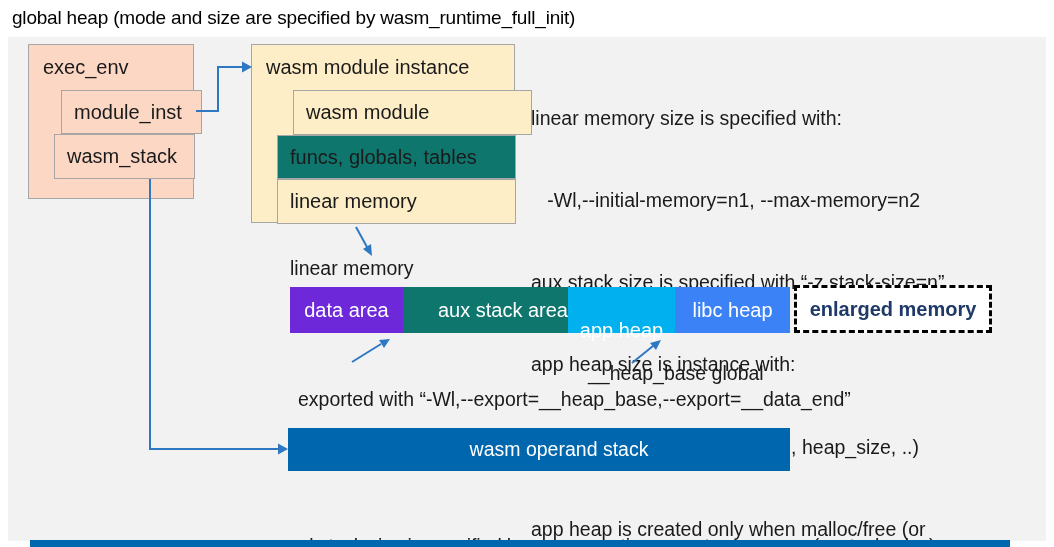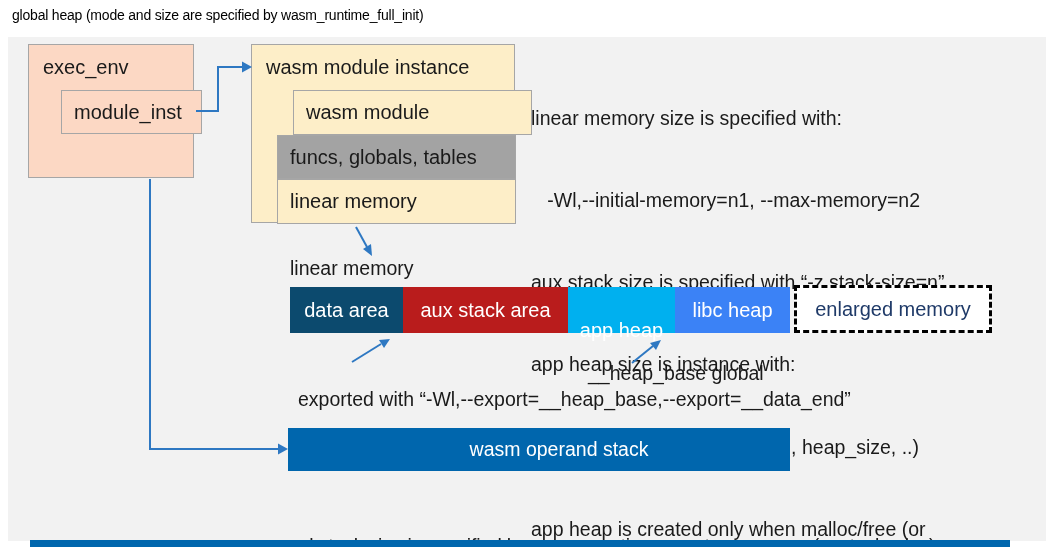--- a/index.html
+++ b/index.html
@@ -3,45 +3,45 @@
 <meta charset="utf-8">
 <style>
   * { margin:0; padding:0; box-sizing:border-box; }
   html,body { background:#ffffff; }
   #stage {
     position:relative; width:1054px; height:547px; overflow:hidden;
     font-family:"Liberation Sans","DejaVu Sans",sans-serif;
     color:#1a1a1a; background:#ffffff;
   }
   .abs { position:absolute; }
-  #title { left:12px; top:7px; font-size:14px; letter-spacing:-0.2px; color:#000; }
+  #title { left:12px; top:7px; font-size:19px; letter-spacing:-0.2px; color:#000; }
   #panel { left:8px; top:37px; width:1038px; height:504px; }
 
   
   .struct-box { border:1px solid; }
   .struct-box .hdr { height:45px; line-height:44px; padding-left:14px; font-size:20px; }
   .subrow { position:absolute; border:1px solid; font-size:20px; display:flex; align-items:center; padding-left:12px; }
-  #exec-env   { left:28px;  top:44px; width:166px; height:134px; }
+  #exec-env   { left:28px;  top:44px; width:166px; height:155px; }
   #exec-sub1  { left:32px; top:45px; width:141px; height:44px; }
   #exec-sub2  { left:25px; top:89px; width:141px; height:45px; }
   #mod-inst   { left:251px; top:44px; width:264px; height:179px; }
   #mi-sub1 { left:25px; top:45px;  width:239px; height:45px; }
   #mi-sub2 { left:25px; top:90px;  width:239px; height:44px; }
   #mi-sub3 { left:25px; top:134px; width:239px; height:45px; }
 
   
   #notes-right { left:531px; top:50px; font-size:19.5px; line-height:27.4px; white-space:pre; }
   
   #lm-label { left:290px; top:257px; font-size:19.5px; }
   .seg { position:absolute; top:287px; height:46px; display:flex; align-items:center; justify-content:center; font-size:20px; }
   #seg1 { left:290px; width:113px; }
   #seg2 { left:403px; width:165px; }
   #seg3 { left:568px; width:107px; }
   #seg4 { left:675px; width:115px; }
-  #seg5 { left:794px; width:198px; top:285px; height:48px; border:3px dashed #000; }
+  #seg5 { left:794px; width:198px; top:285px; height:48px; border:3px dashed #000;font-weight:bold; }
 
   .ann { position:absolute; font-size:19.5px; }
   #ann-dataend  { left:320px; top:362px; }
   #ann-heapbase { left:588px; top:362px; }
   #ann-export   { left:298px; top:388px; }
 
   #opstack { left:288px; top:428px; width:502px; height:43px; display:flex; align-items:center; justify-content:center; font-size:19.5px; color:#fff; }
   #notes-bottom { left:188px; top:480px; font-size:19.5px; line-height:26.6px; letter-spacing:-0.2px; white-space:pre; }
   #bottom-strip { left:30px; top:540px; width:980px; height:7px; }
 
@@ -54,50 +54,53 @@
 
   <div id="title" class="abs">global heap (mode and size are specified by wasm_runtime_full_init)</div>
 
   <div id="panel" class="abs" style="background-color: rgb(242, 242, 242);"></div>
 
   <div id="exec-env" class="abs struct-box" style="background-color: rgb(252, 216, 196); border-color: rgb(166, 166, 166);">
     <div class="hdr">exec_env</div>
     <div id="exec-sub1" class="subrow" style="background-color: rgb(252, 216, 196); border-color: rgb(166, 166, 166);">
       <span>module_inst</span>
     </div>
+    <div id="exec-sub2" class="subrow" style="background-color: rgb(252, 216, 196); border-color: rgb(166, 166, 166);">
+      <span>wasm_stack</span>
+    </div>
   </div>
 
   <div id="mod-inst" class="abs struct-box" style="background-color: rgb(253, 238, 200); border-color: rgb(166, 166, 166);">
     <div class="hdr">wasm module instance</div>
     <div id="mi-sub1" class="subrow" style="background-color: rgb(253, 238, 200); border-color: rgb(166, 166, 166); margin-left: 16px;">
       <span>wasm module</span>
     </div>
-    <div id="mi-sub2" class="subrow" style="background-color: #a3a3a3; border-color: rgb(166, 166, 166); padding-left: 12px;">
+    <div id="mi-sub2" class="subrow" style="background-color: #0f766e; border-color: rgb(166, 166, 166); padding-left: 12px;">
       <span>funcs, globals, tables</span>
     </div>
     <div id="mi-sub3" class="subrow" style="background-color: rgb(253, 238, 200); border-color: rgb(166, 166, 166);">
       <span>linear memory</span>
     </div>
   </div>
 
   <div id="notes-right" class="abs">
     <div>linear memory size is specified with:</div>
     <div>   -Wl,--initial-memory=n1, --max-memory=n2</div>
     <div>aux stack size is specified with “-z stack-size=n”</div>
     <div>app heap size is instance with:</div>
     <div>   wasm_runtime_instantiate(.., heap_size, ..)</div>
     <div>app heap is created only when malloc/free (or</div>
     
   </div>
 
   <div id="lm-label" class="abs">linear memory</div>
-  <div id="seg1" class="seg" style="background-color: #0c4a6e;">
+  <div id="seg1" class="seg" style="background-color: #6d28d9;">
     <span style="color: rgb(255, 255, 255);">data area</span>
   </div>
-  <div id="seg2" class="seg" style="background-color: #b91c1c;">
+  <div id="seg2" class="seg" style="background-color: #0f766e; justify-content: flex-end;">
     <span style="color: rgb(255, 255, 255);">aux stack area</span>
   </div>
   <div id="seg3" class="seg" style="background-color: rgb(0, 176, 239);">
     <span style="color: rgb(255, 255, 255); margin-top: 40px;">app heap</span>
   </div>
   <div id="seg4" class="seg" style="background-color: #3b82f6;">
     <span style="color: rgb(255, 255, 255);">libc heap</span>
   </div>
   <div id="seg5" class="seg" style="background-color: rgb(255, 255, 255);">
     <span style="color: rgb(31, 58, 104);">enlarged memory</span>

